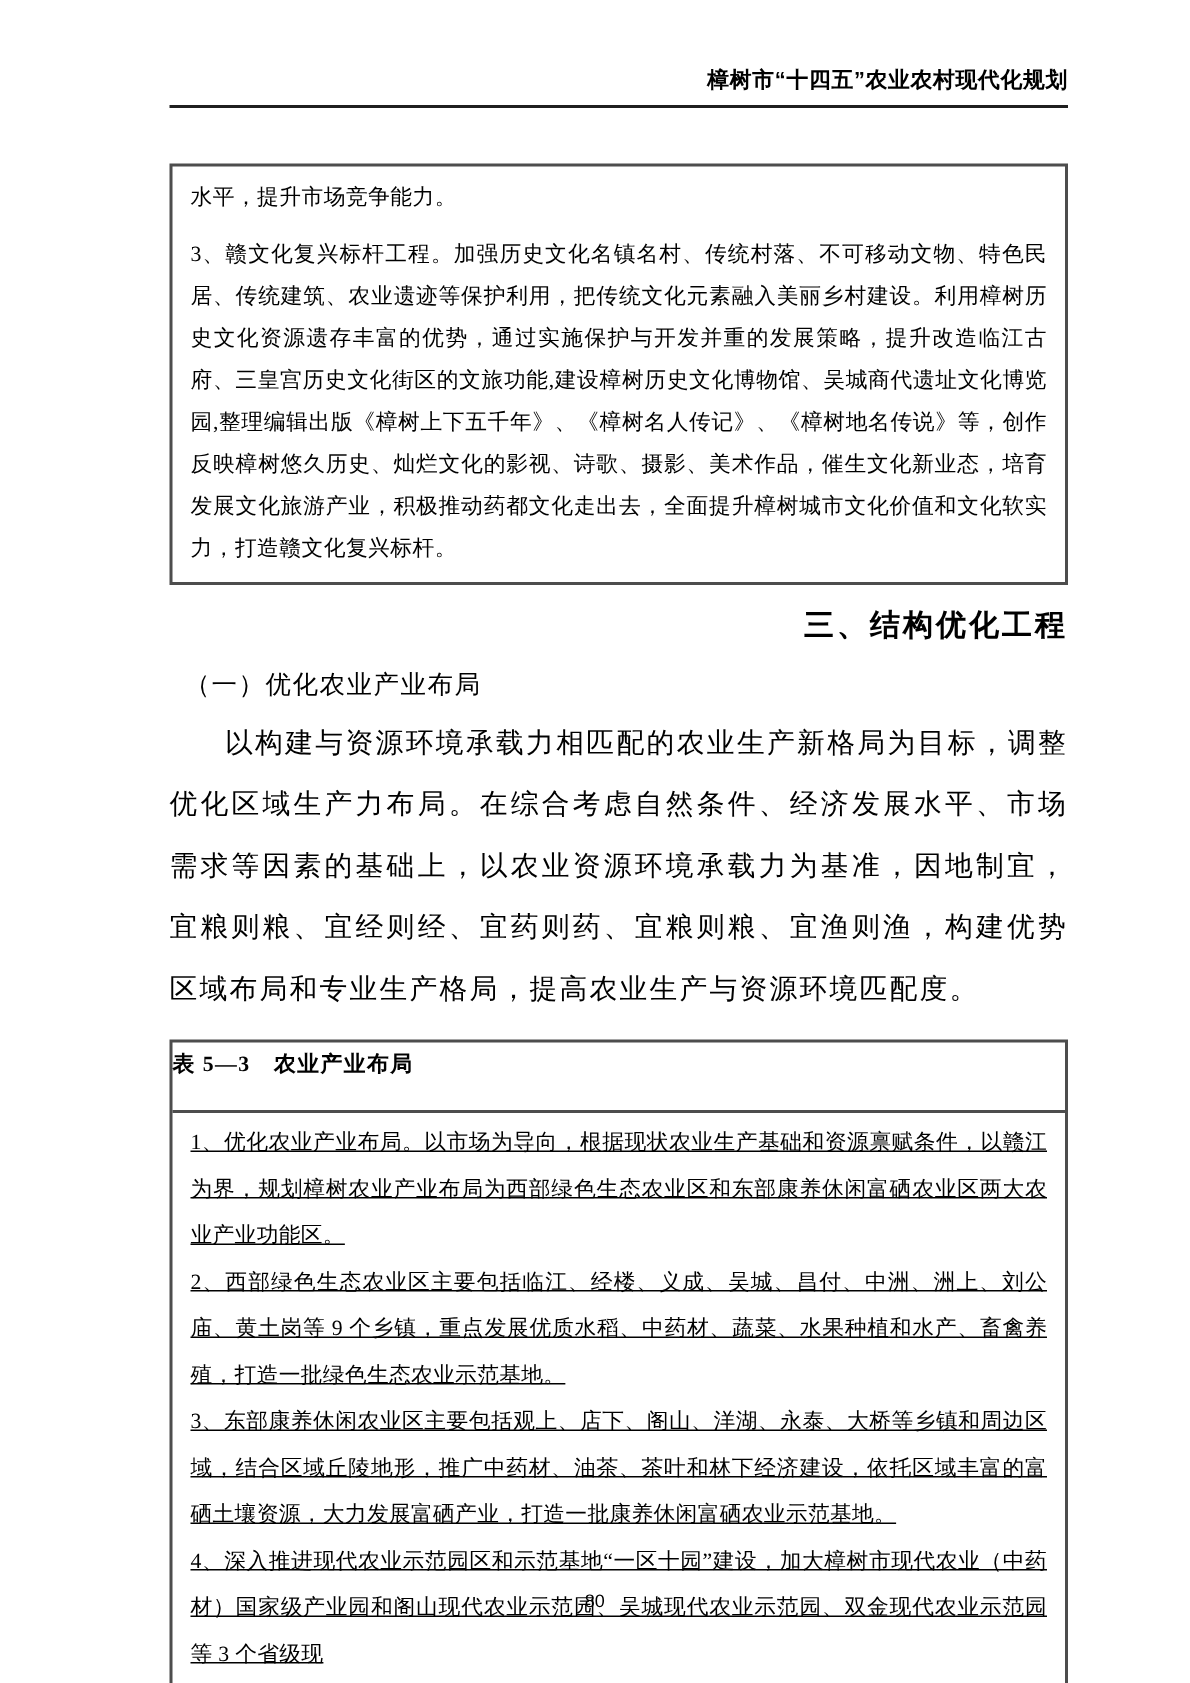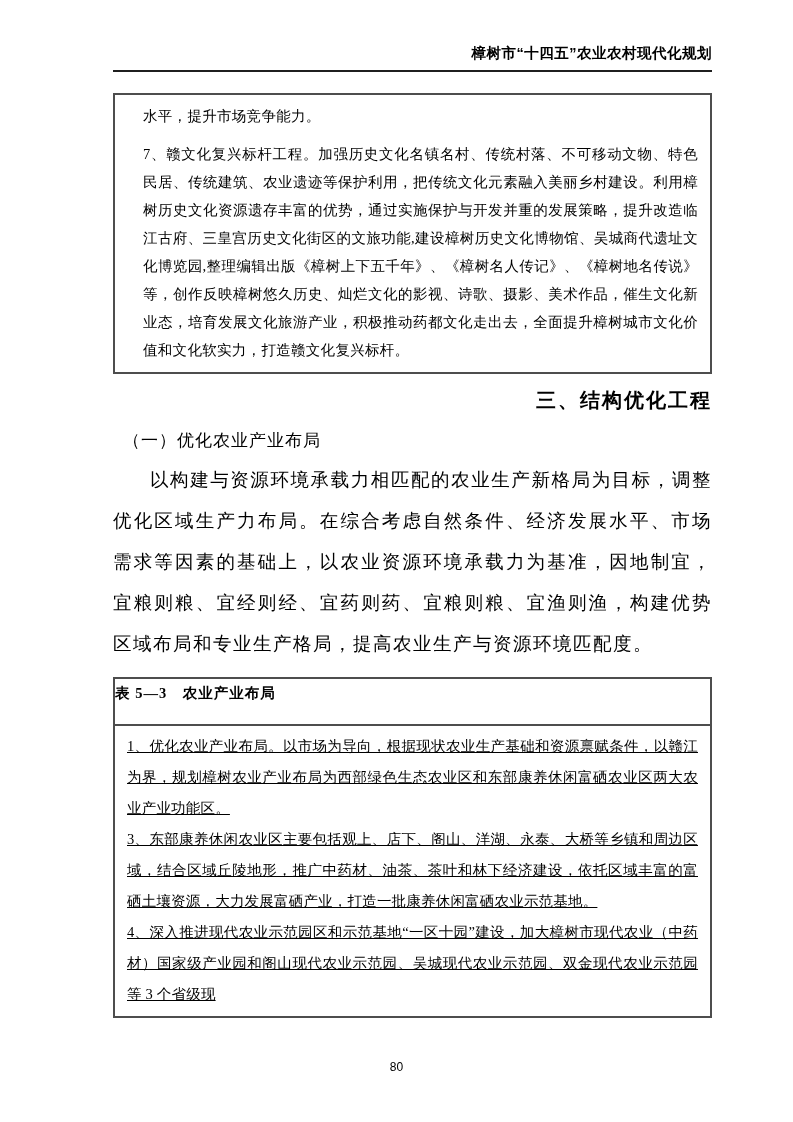--- a/index.html
+++ b/index.html
@@ -22,23 +22,23 @@
   .doc-header {
     text-align: right;
     font-family: "Liberation Sans", "DejaVu Sans", sans-serif;
     font-weight: bold;
     font-size: 14.5px;
     letter-spacing: 0.5px;
     padding-bottom: 7px;
     border-bottom: 2px solid #1f1f1f;
   }
   .callout-box {
-    margin-top: 21px;
+    margin-top: 37px;
     border: 2px solid #4d4d4d;
-    padding: 7px 12px 8px 28px;
+    padding: 7px 12px 8px 12px;
     font-size: 14.5px;
     line-height: 28px;
     text-align: justify;
     letter-spacing: 0.3px;
   }
   .callout-box p { margin: 0 0 10px 0; }
   .callout-box p:last-child { margin-bottom: 0; }
   .section-heading {
     font-size: 20px;
     font-weight: bold;
@@ -96,33 +96,34 @@
 <body>
 
 <div class="page">
 
   <div class="doc-header">
     <span>樟树市“十四五”农业农村现代化规划</span>
   </div>
 
   <div class="callout-box">
     <p>水平，提升市场竞争能力。</p>
-    <p>7、赣文化复兴标杆工程。加强历史文化名镇名村、传统村落、不可移动文物、特色民居、传统建筑、农业遗迹等保护利用，把传统文化元素融入美丽乡村建设。利用樟树历史文化资源遗存丰富的优势，通过实施保护与开发并重的发展策略，提升改造临江古府、三皇宫历史文化街区的文旅功能,建设樟树历史文化博物馆、吴城商代遗址文化博览园,整理编辑出版《樟树上下五千年》、《樟树名人传记》、《樟树地名传说》等，创作反映樟树悠久历史、灿烂文化的影视、诗歌、摄影、美术作品，催生文化新业态，培育发展文化旅游产业，积极推动药都文化走出去，全面提升樟树城市文化价值和文化软实力，打造赣文化复兴标杆。</p>
+    <p>3、赣文化复兴标杆工程。加强历史文化名镇名村、传统村落、不可移动文物、特色民居、传统建筑、农业遗迹等保护利用，把传统文化元素融入美丽乡村建设。利用樟树历史文化资源遗存丰富的优势，通过实施保护与开发并重的发展策略，提升改造临江古府、三皇宫历史文化街区的文旅功能,建设樟树历史文化博物馆、吴城商代遗址文化博览园,整理编辑出版《樟树上下五千年》、《樟树名人传记》、《樟树地名传说》等，创作反映樟树悠久历史、灿烂文化的影视、诗歌、摄影、美术作品，催生文化新业态，培育发展文化旅游产业，积极推动药都文化走出去，全面提升樟树城市文化价值和文化软实力，打造赣文化复兴标杆。</p>
   </div>
 
   <div class="section-heading">三、结构优化工程</div>
 
   <div class="subsection-heading">（一）优化农业产业布局</div>
 
   <p class="body-paragraph">以构建与资源环境承载力相匹配的农业生产新格局为目标，调整优化区域生产力布局。在综合考虑自然条件、经济发展水平、市场需求等因素的基础上，以农业资源环境承载力为基准，因地制宜，宜粮则粮、宜经则经、宜药则药、宜粮则粮、宜渔则渔，构建优势区域布局和专业生产格局，提高农业生产与资源环境匹配度。</p>
 
   <div class="table-box">
     <div class="table-caption">表 5—3　农业产业布局</div>
     <div class="table-body">
       <p>1、优化农业产业布局。以市场为导向，根据现状农业生产基础和资源禀赋条件，以赣江为界，规划樟树农业产业布局为西部绿色生态农业区和东部康养休闲富硒农业区两大农业产业功能区。</p>
+      <p>2、西部绿色生态农业区主要包括临江、经楼、义成、吴城、昌付、中洲、洲上、刘公庙、黄土岗等 9 个乡镇，重点发展优质水稻、中药材、蔬菜、水果种植和水产、畜禽养殖，打造一批绿色生态农业示范基地。</p>
       <p>3、东部康养休闲农业区主要包括观上、店下、阁山、洋湖、永泰、大桥等乡镇和周边区域，结合区域丘陵地形，推广中药材、油茶、茶叶和林下经济建设，依托区域丰富的富硒土壤资源，大力发展富硒产业，打造一批康养休闲富硒农业示范基地。</p>
       <p>4、深入推进现代农业示范园区和示范基地“一区十园”建设，加大樟树市现代农业（中药材）国家级产业园和阁山现代农业示范园、吴城现代农业示范园、双金现代农业示范园等 3 个省级现</p>
     </div>
   </div>
 
   <div class="page-footer">
     <span>80</span>
   </div>
 
 </div>

